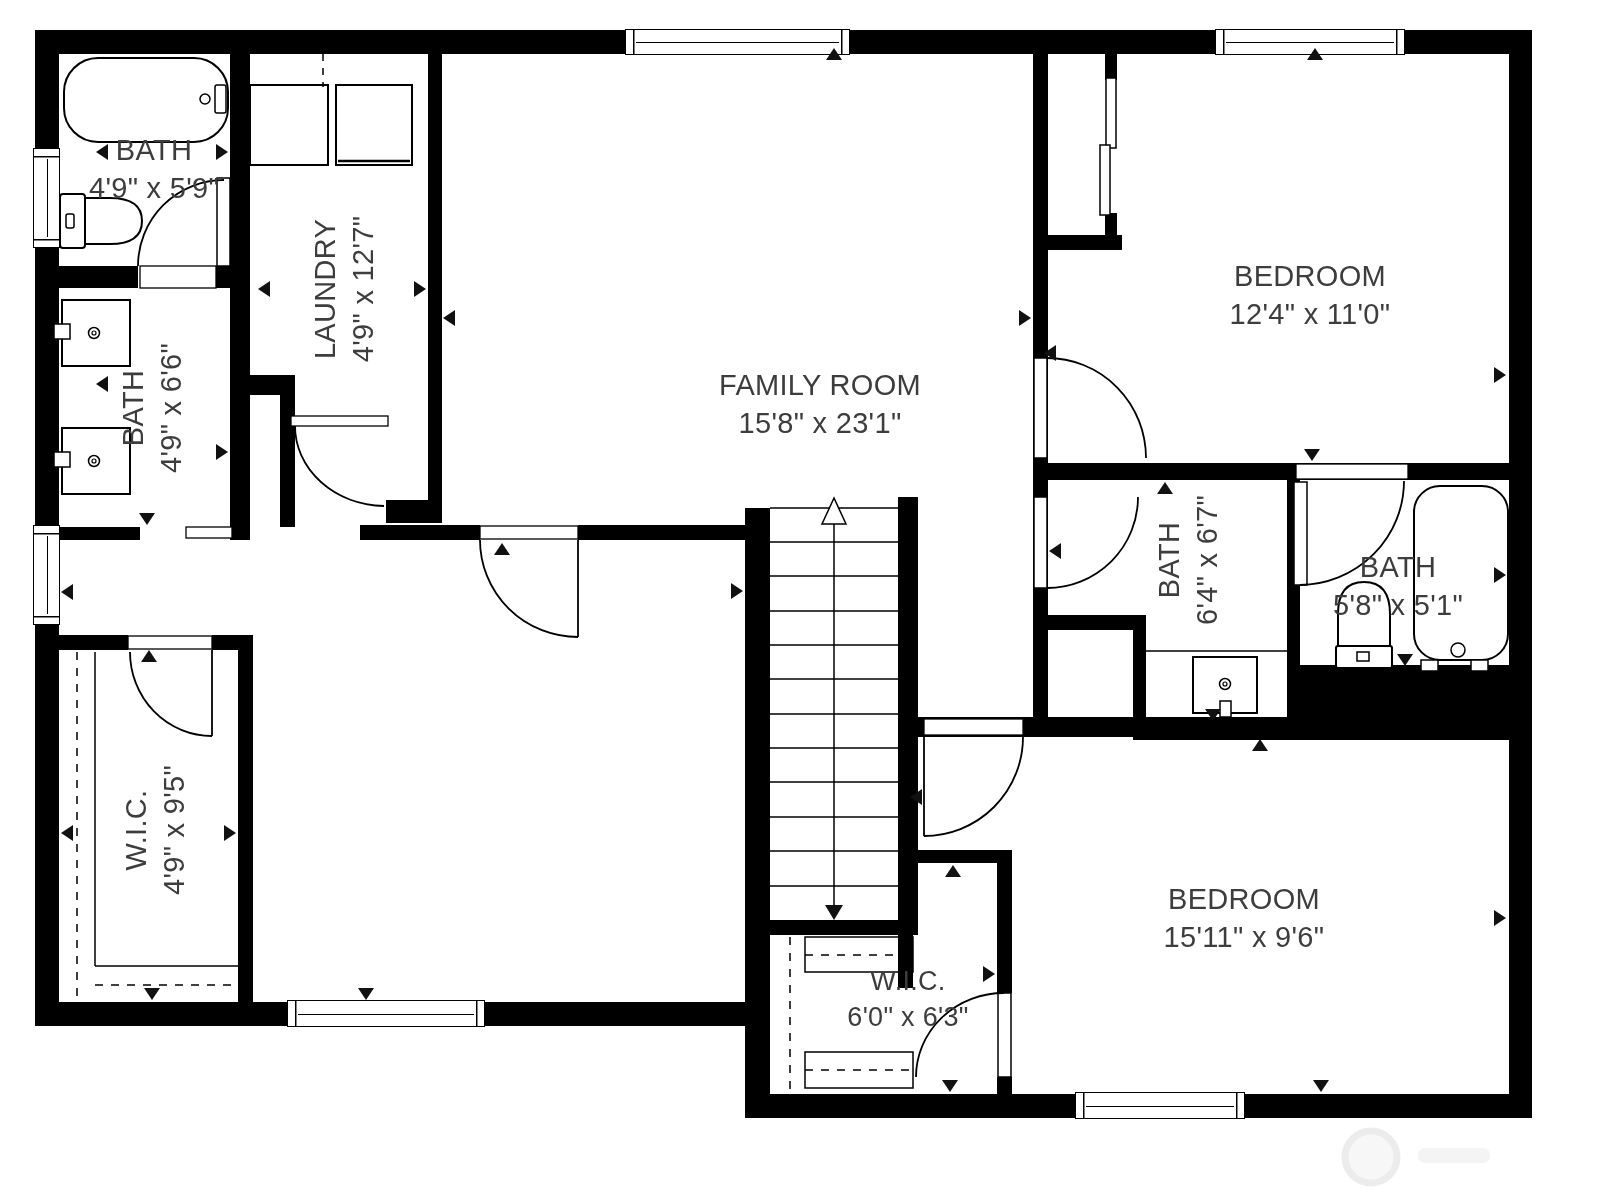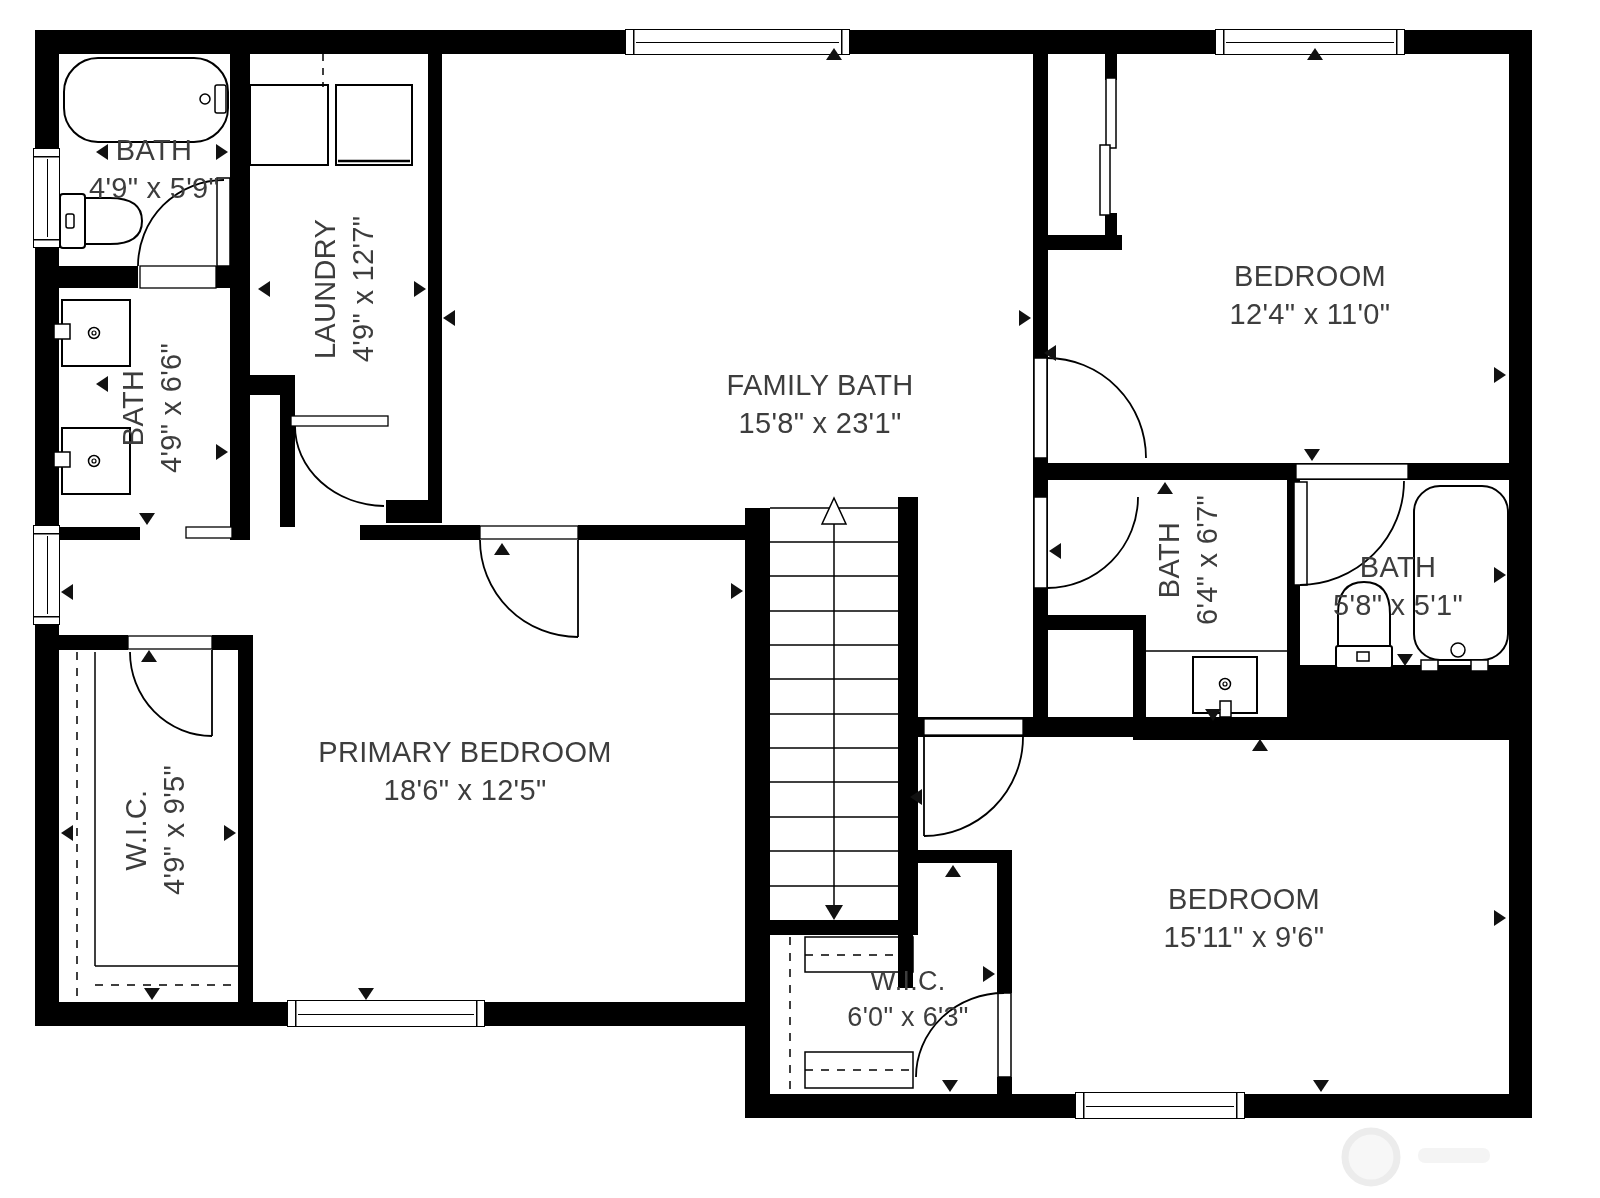--- a/index.html
+++ b/index.html
@@ -227,21 +227,21 @@
 
   <div class="lbl" style="left:154px;top:169px">
     <div>BATH</div>
     <div>4'9" x 5'9"</div>
   </div>
   <div class="lbl rot" style="left:344px;top:289px">
     <div>LAUNDRY</div>
     <div>4'9" x 12'7"</div>
   </div>
   <div class="lbl" style="left:820px;top:404px">
-    <div>FAMILY BATH</div>
+    <div>FAMILY ROOM</div>
     <div>15'8" x 23'1"</div>
   </div>
   <div class="lbl" style="left:1310px;top:295px">
     <div>BEDROOM</div>
     <div>12'4" x 11'0"</div>
   </div>
   <div class="lbl rot" style="left:152px;top:408px">
     <div>BATH</div>
     <div>4'9" x 6'6"</div>
   </div>
@@ -250,24 +250,20 @@
     <div>6'4" x 6'7"</div>
   </div>
   <div class="lbl" style="left:1398px;top:586px">
     <div>BATH</div>
     <div>5'8" x 5'1"</div>
   </div>
   <div class="lbl rot" style="left:155px;top:830px">
     <div>W.I.C.</div>
     <div>4'9" x 9'5"</div>
   </div>
-  <div class="lbl" style="left:465px;top:771px">
-    <div>PRIMARY BEDROOM</div>
-    <div>18'6" x 12'5"</div>
-  </div>
   <div class="lbl small" style="left:908px;top:999px">
     <div>W.I.C.</div>
     <div>6'0" x 6'3"</div>
   </div>
   <div class="lbl" style="left:1244px;top:918px">
     <div>BEDROOM</div>
     <div>15'11" x 9'6"</div>
   </div>
 
 </div>

